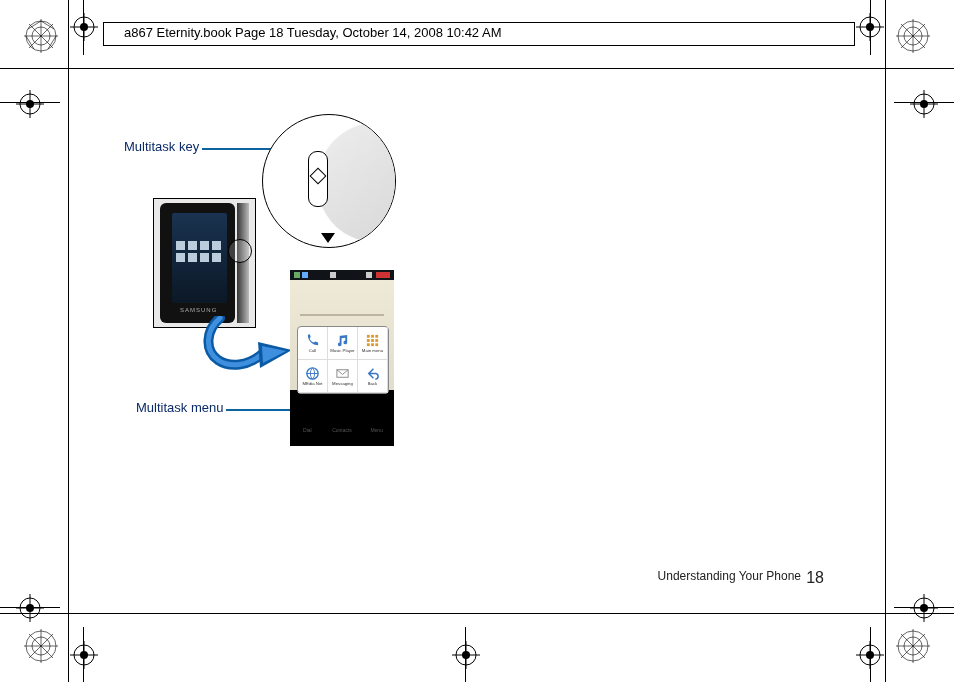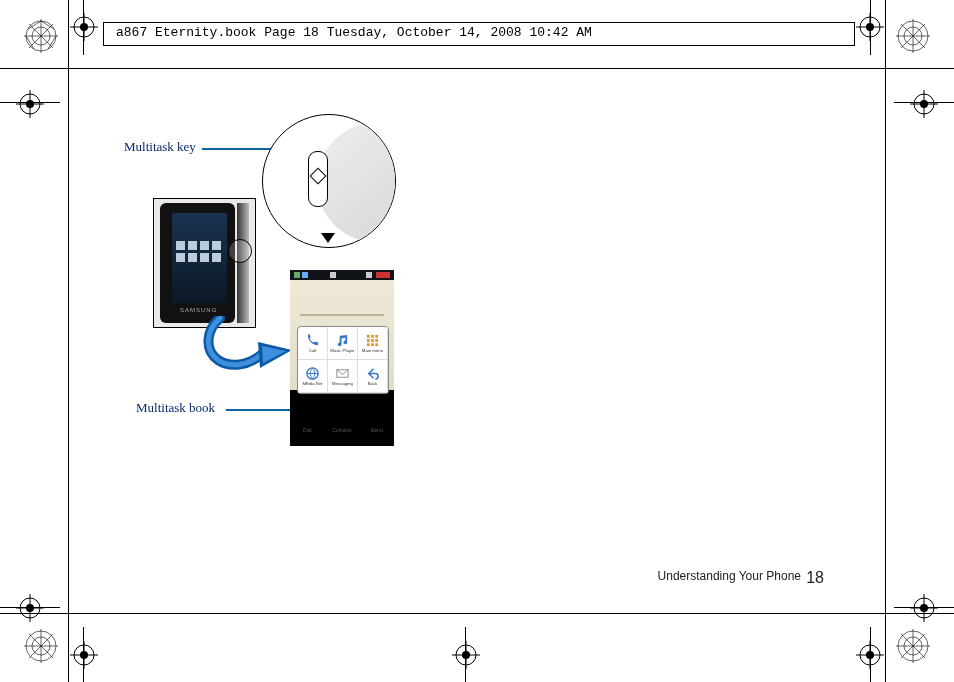--- a/index.html
+++ b/index.html
@@ -5,23 +5,23 @@
   html,body{margin:0;padding:0;width:954px;height:682px;background:#fff;font-family:Arial,Helvetica,sans-serif;color:#000;overflow:hidden}
   .page{position:relative;width:954px;height:682px}
   
   .reg{position:absolute;width:28px;height:28px}
   .reg svg{display:block}
   .reg.big{width:34px;height:34px}
   
   .rule{position:absolute;background:#000}
   
   .hdr-box{position:absolute;left:103px;top:22px;width:750px;height:22px;border:1px solid #000}
-  .hdr-txt{position:absolute;left:116px;top:25px;font-size:13px;font-family:Liberation Mono, monospace}
-  
-  .lbl{position:absolute;font-size:13px;color:#0b2a68;font-family:Liberation Serif, serif}
+  .hdr-txt{position:absolute;left:124px;top:25px;font-size:13px;font-family:Liberation Sans, sans-serif}
+  
+  .lbl{position:absolute;font-size:13px;color:#0b2a68;font-family:Liberation Sans, sans-serif}
   .leader{position:absolute;height:2px;background:#0b63a0}
   
   .thumb{position:absolute;left:153px;top:198px;width:101px;height:128px;border:1px solid #000;background:#e9e9e9}
   .thumb .body{position:absolute;left:6px;top:4px;width:75px;height:120px;background:#111;border-radius:6px}
   .thumb .scr{position:absolute;left:12px;top:10px;width:55px;height:90px;background:linear-gradient(180deg,#1a3350,#0b1826);border-radius:2px}
   .thumb .icons{position:absolute;left:16px;top:38px;width:46px;display:flex;flex-wrap:wrap;gap:3px}
   .thumb .icons i{width:9px;height:9px;background:#bcd}
   .thumb .brand{position:absolute;left:20px;top:104px;font-size:6px;color:#aaa;letter-spacing:1px}
   .thumb .edge{position:absolute;right:6px;top:4px;width:12px;height:120px;background:linear-gradient(90deg,#333,#bbb)}
   .thumb .zoom{position:absolute;right:3px;top:40px;width:22px;height:22px;border:1px solid #000;border-radius:50%;background:rgba(255,255,255,.2)}
@@ -194,21 +194,21 @@
   <div class="rule" style="left:83px;bottom:0;width:1px;height:55px"></div>
   <div class="rule" style="right:83px;bottom:0;width:1px;height:55px"></div>
   <div class="rule" style="left:465px;bottom:0;width:1px;height:55px"></div>
 
   <div class="hdr-box"></div>
   <div class="hdr-txt">a867 Eternity.book  Page 18  Tuesday, October 14, 2008  10:42 AM</div>
 
   <div class="lbl" style="left:124px;top:139px">Multitask key</div>
   <div class="leader" style="left:202px;top:148px;width:100px"></div>
 
-  <div class="lbl" style="left:136px;top:400px">Multitask book</div>
+  <div class="lbl" style="left:136px;top:400px">Multitask menu</div>
   <div class="leader" style="left:226px;top:409px;width:72px"></div>
 
   <div class="thumb">
     <div class="body">
       <div class="scr"></div>
       <div class="icons">
           <i></i>
           <i></i>
           <i></i>
           <i></i>

